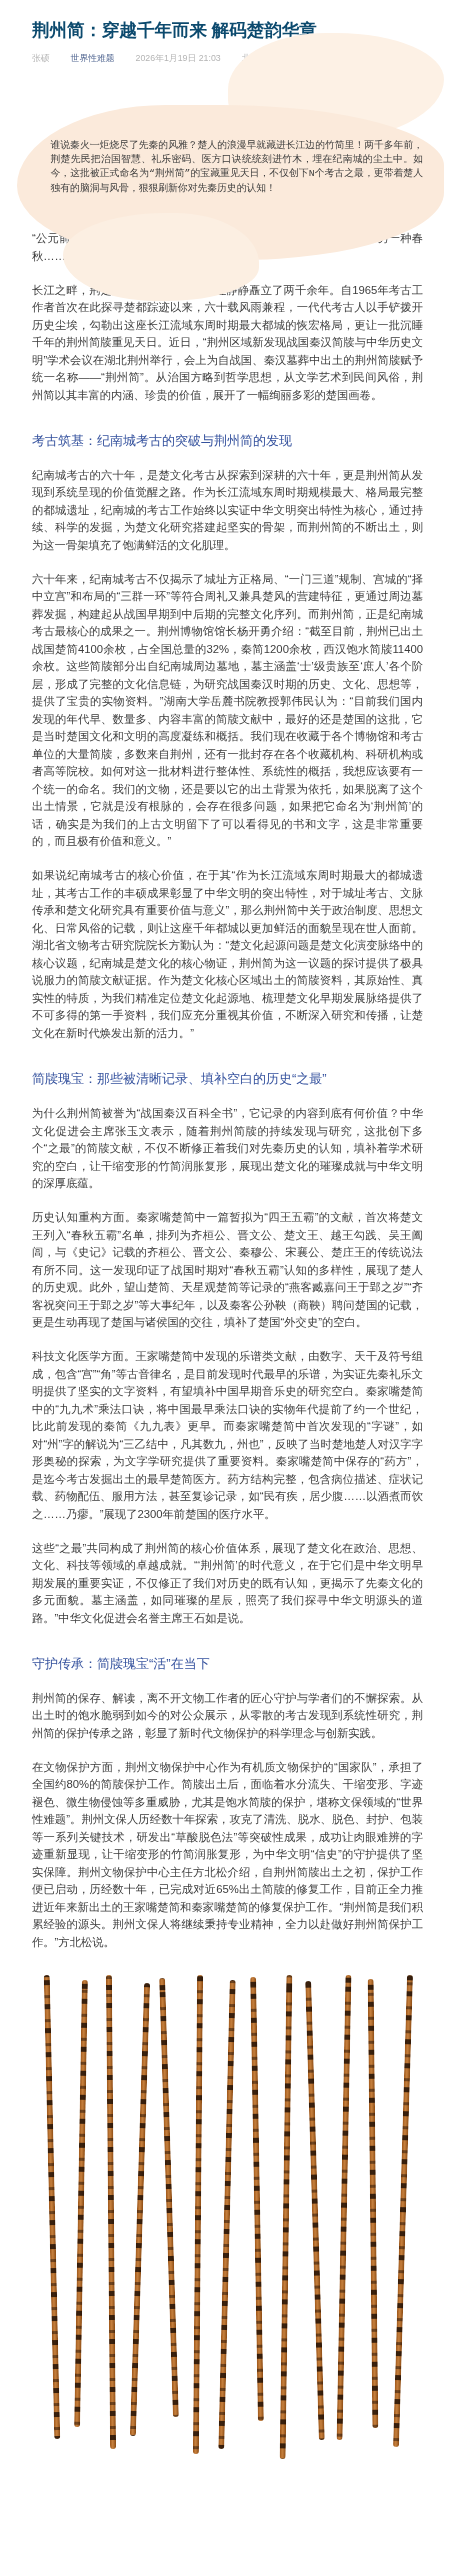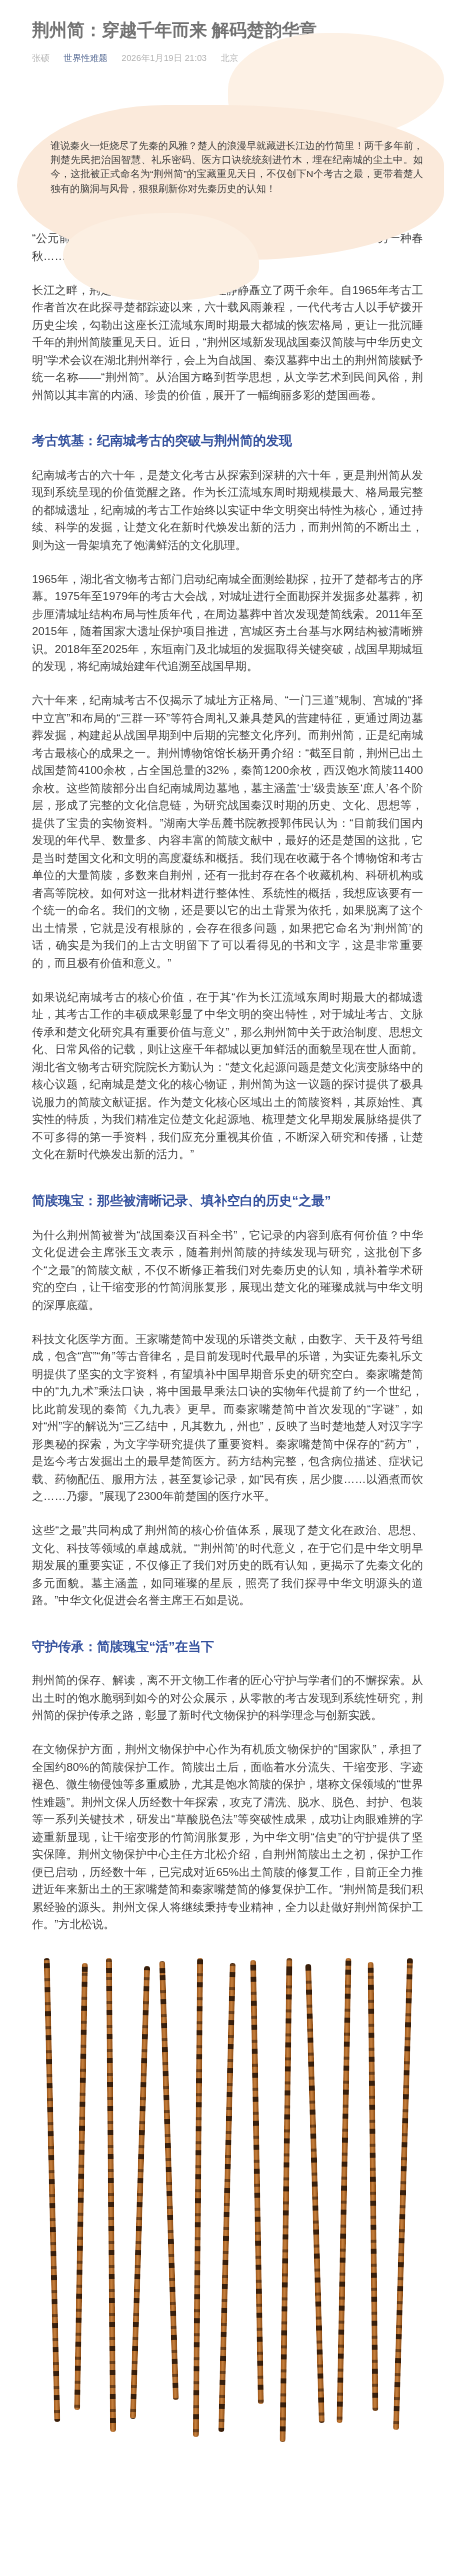--- a/index.html
+++ b/index.html
@@ -1,30 +1,30 @@
 <!DOCTYPE html>
 <html style="font-size:8.2px"><head>
 <meta charset="utf-8">
 <style>
   html,body{margin:0;padding:0;background:#ffffff;}
   body{width:455px;min-height:3298px;font-family:"Liberation Sans","DejaVu Sans",sans-serif;color:#3d3d3d;}
   .page{padding:13.4px 32px 31px;box-sizing:border-box;}
-  .title{font-size:17.5px;line-height:1.35;font-weight:700;color:#737373;margin:5.2px 0 10.3px;}
-  .byline{display:flex;gap:14px;align-items:baseline;font-size:8.8px;color:#b4b4b4;}
+  .title{font-size:17.5px;line-height:1.35;font-weight:700;color:#0c4a6e;margin:5.2px 0 10.3px;}
+  .byline{display:flex;gap:21px;align-items:baseline;font-size:8.8px;color:#b4b4b4;}
   .byline .account{color:#576b95;cursor:pointer;}
   
   .intro-wrap{position:relative;margin-top:30px;padding:44px 0 17.5px 18.5px;}
   .blob{position:absolute;z-index:0;}
   .blob1{top:-62px;right:-20.6px;width:216px;height:108px;background:#fdf1e5;border-radius:48% 52% 60% 40%/55% 45% 60% 40%;}
   .blob2{top:10.3px;left:-15.5px;right:-20.6px;height:155px;background:#fbeadb;border-radius:40% 60% 55% 45%/60% 45% 50% 55%;}
   .blob3{top:118px;left:31px;width:196px;height:88px;background:#fcefe2;border-radius:55% 45% 50% 50%/50% 60% 40% 55%;}
-  .intro{position:relative;z-index:1;font-size:9.8px;line-height:14.4px;color:#3c3c3c;text-align:justify;}
+  .intro{position:relative;z-index:1;font-size:9.8px;line-height:14.4px;color:#3c3c3c;text-align:justify;font-family:Liberation Mono, monospace;}
   .quote{margin-top:27px;}
   p.body{font-size:11.3px;line-height:17.5px;text-align:justify;margin:16.5px 0;color:#3d3d3d;}
-  h2.sec{font-size:13px;line-height:1.4;font-weight:700;color:#35529e;margin:28px 0 9.3px;}
+  h2.sec{font-size:13px;line-height:1.4;font-weight:400;color:#35529e;margin:28px 0 9.3px;}
   
   .fig1{margin:24px 0 0;}
   .fig1-strip{display:flex;justify-content:center;align-items:flex-start;gap:23px;height:487px;overflow:hidden;}
   .slip{width:6.2px;border-radius:3.1px;background-image:
       repeating-linear-gradient(0deg, rgba(28,13,4,0.82) 0 4.6px, rgba(28,13,4,0) 4.6px 10.8px, rgba(30,14,5,0.5) 10.8px 14px, rgba(28,13,4,0) 14px 24px),
       linear-gradient(90deg,#9c5518,#c8823f 45%,#8a4a12);}
   .slip:nth-child(1){height:464px;transform:rotate(-1.3deg);background-position:0 2.1px;}
   .slip:nth-child(2){height:447px;margin-top:5.2px;transform:rotate(1deg);background-position:0 8.8px;}
   .slip:nth-child(3){height:474px;transform:rotate(-0.5deg);background-position:0 15px;}
   .slip:nth-child(4){height:453px;margin-top:8.2px;transform:rotate(1.8deg);background-position:0 4.1px;}
@@ -57,27 +57,27 @@
     <div class="blob blob2"></div>
     <div class="blob blob3"></div>
     <div class="intro">谁说秦火一炬烧尽了先秦的风雅？楚人的浪漫早就藏进长江边的竹简里！两千多年前，荆楚先民把治国智慧、礼乐密码、医方口诀统统刻进竹木，埋在纪南城的尘土中。如今，这批被正式命名为“荆州简”的宝藏重见天日，不仅创下N个考古之最，更带着楚人独有的脑洞与风骨，狠狠刷新你对先秦历史的认知！</div>
   </div>
 
   <p class="body quote">“公元前213年，秦火焚尽诗书经纬；楚人却在长江的褶皱里，埋藏了另一种春秋……”——《楚简越千年》</p>
 
   <p class="body">长江之畔，荆楚腹地，楚纪南故城遗址静静矗立了两千余年。自1965年考古工作者首次在此探寻楚都踪迹以来，六十载风雨兼程，一代代考古人以手铲拨开历史尘埃，勾勒出这座长江流域东周时期最大都城的恢宏格局，更让一批沉睡千年的荆州简牍重见天日。近日，“荆州区域新发现战国秦汉简牍与中华历史文明”学术会议在湖北荆州举行，会上为自战国、秦汉墓葬中出土的荆州简牍赋予统一名称——“荆州简”。从治国方略到哲学思想，从文学艺术到民间风俗，荆州简以其丰富的内涵、珍贵的价值，展开了一幅绚丽多彩的楚国画卷。</p>
 
   <h2 class="sec">考古筑基：纪南城考古的突破与荆州简的发现</h2>
-  <p class="body">纪南城考古的六十年，是楚文化考古从探索到深耕的六十年，更是荆州简从发现到系统呈现的价值觉醒之路。作为长江流域东周时期规模最大、格局最完整的都城遗址，纪南城的考古工作始终以实证中华文明突出特性为核心，通过持续、科学的发掘，让楚文化在新时代焕发出新的活力，而荆州简的不断出土，则为这一骨架填充了饱满鲜活的文化肌理。</p>
-  <p class="body">1965年，湖北省文物考古部门启动纪南城全面测绘勘探，拉开了楚都考古的序幕。1975年至1979年的考古大会战，对城址进行全面勘探并发掘多处墓葬，初步厘清城址结构布局与性质年代，在周边墓葬中首次发现楚简线索。2011年至2015年，随着国家大遗址保护项目推进，宫城区夯土台基与水网结构被清晰辨识。2018年至2025年，东垣南门及北城垣的发掘取得关键突破，战国早期城垣的发现，将纪南城始建年代追溯至战国早期。</p>
+  <p class="body">纪南城考古的六十年，是楚文化考古从探索到深耕的六十年，更是荆州简从发现到系统呈现的价值觉醒之路。作为长江流域东周时期规模最大、格局最完整的都城遗址，纪南城的考古工作始终以实证中华文明突出特性为核心，通过持续、科学的发掘，为楚文化研究搭建起坚实的骨架，而荆州简的不断出土，则为这一骨架填充了饱满鲜活的文化肌理。</p>
   <p class="body">六十年来，纪南城考古不仅揭示了城址方正格局、“一门三道”规制、宫城的“择中立宫”和布局的“三群一环”等符合周礼又兼具楚风的营建特征，更通过周边墓葬发掘，构建起从战国早期到中后期的完整文化序列。而荆州简，正是纪南城考古最核心的成果之一。荆州博物馆馆长杨开勇介绍：“截至目前，荆州已出土战国楚简4100余枚，占全国总量的32%，秦简1200余枚，西汉饱水简牍11400余枚。这些简牍部分出自纪南城周边墓地，墓主涵盖‘士’级贵族至‘庶人’各个阶层，形成了完整的文化信息链，为研究战国秦汉时期的历史、文化、思想等，提供了宝贵的实物资料。”湖南大学岳麓书院教授郭伟民认为：“目前我们国内发现的年代早、数量多、内容丰富的简牍文献中，最好的还是楚国的这批，它是当时楚国文化和文明的高度凝练和概括。我们现在收藏于各个博物馆和考古单位的大量简牍，多数来自荆州，还有一批封存在各个收藏机构、科研机构或者高等院校。如何对这一批材料进行整体性、系统性的概括，我想应该要有一个统一的命名。我们的文物，还是要以它的出土背景为依托，如果脱离了这个出土情景，它就是没有根脉的，会存在很多问题，如果把它命名为‘荆州简’的话，确实是为我们的上古文明留下了可以看得见的书和文字，这是非常重要的，而且极有价值和意义。”</p>
   <p class="body">如果说纪南城考古的核心价值，在于其“作为长江流域东周时期最大的都城遗址，其考古工作的丰硕成果彰显了中华文明的突出特性，对于城址考古、文脉传承和楚文化研究具有重要价值与意义”，那么荆州简中关于政治制度、思想文化、日常风俗的记载，则让这座千年都城以更加鲜活的面貌呈现在世人面前。湖北省文物考古研究院院长方勤认为：“楚文化起源问题是楚文化演变脉络中的核心议题，纪南城是楚文化的核心物证，荆州简为这一议题的探讨提供了极具说服力的简牍文献证据。作为楚文化核心区域出土的简牍资料，其原始性、真实性的特质，为我们精准定位楚文化起源地、梳理楚文化早期发展脉络提供了不可多得的第一手资料，我们应充分重视其价值，不断深入研究和传播，让楚文化在新时代焕发出新的活力。”</p>
 
   <h2 class="sec">简牍瑰宝：那些被清晰记录、填补空白的历史“之最”</h2>
   <p class="body">为什么荆州简被誉为“战国秦汉百科全书”，它记录的内容到底有何价值？中华文化促进会主席张玉文表示，随着荆州简牍的持续发现与研究，这批创下多个“之最”的简牍文献，不仅不断修正着我们对先秦历史的认知，填补着学术研究的空白，让干缩变形的竹简润胀复形，展现出楚文化的璀璨成就与中华文明的深厚底蕴。</p>
+  <p class="body">历史认知重构方面。秦家嘴楚简中一篇暂拟为“四王五霸”的文献，首次将楚文王列入“春秋五霸”名单，排列为齐桓公、晋文公、楚文王、越王勾践、吴王阖闾，与《史记》记载的齐桓公、晋文公、秦穆公、宋襄公、楚庄王的传统说法有所不同。这一发现印证了战国时期对“春秋五霸”认知的多样性，展现了楚人的历史观。此外，望山楚简、天星观楚简等记录的“燕客臧嘉问王于郢之岁”“齐客祝突问王于郢之岁”等大事纪年，以及秦客公孙鞅（商鞅）聘问楚国的记载，更是生动再现了楚国与诸侯国的交往，填补了楚国“外交史”的空白。</p>
   <p class="body">科技文化医学方面。王家嘴楚简中发现的乐谱类文献，由数字、天干及符号组成，包含“宫”“角”等古音律名，是目前发现时代最早的乐谱，为实证先秦礼乐文明提供了坚实的文字资料，有望填补中国早期音乐史的研究空白。秦家嘴楚简中的“九九术”乘法口诀，将中国最早乘法口诀的实物年代提前了约一个世纪，比此前发现的秦简《九九表》更早。而秦家嘴楚简中首次发现的“字谜”，如对“州”字的解说为“三乙结中，凡其数九，州也”，反映了当时楚地楚人对汉字字形奥秘的探索，为文字学研究提供了重要资料。秦家嘴楚简中保存的“药方”，是迄今考古发掘出土的最早楚简医方。药方结构完整，包含病位描述、症状记载、药物配伍、服用方法，甚至复诊记录，如“民有疾，居少腹……以酒煮而饮之……乃瘳。”展现了2300年前楚国的医疗水平。</p>
   <p class="body">这些“之最”共同构成了荆州简的核心价值体系，展现了楚文化在政治、思想、文化、科技等领域的卓越成就。“‘荆州简’的时代意义，在于它们是中华文明早期发展的重要实证，不仅修正了我们对历史的既有认知，更揭示了先秦文化的多元面貌。墓主涵盖，如同璀璨的星辰，照亮了我们探寻中华文明源头的道路。”中华文化促进会名誉主席王石如是说。</p>
 
   <h2 class="sec">守护传承：简牍瑰宝“活”在当下</h2>
   <p class="body">荆州简的保存、解读，离不开文物工作者的匠心守护与学者们的不懈探索。从出土时的饱水脆弱到如今的对公众展示，从零散的考古发现到系统性研究，荆州简的保护传承之路，彰显了新时代文物保护的科学理念与创新实践。</p>
   <p class="body">在文物保护方面，荆州文物保护中心作为有机质文物保护的“国家队”，承担了全国约80%的简牍保护工作。简牍出土后，面临着水分流失、干缩变形、字迹褪色、微生物侵蚀等多重威胁，尤其是饱水简牍的保护，堪称文保领域的“世界性难题”。荆州文保人历经数十年探索，攻克了清洗、脱水、脱色、封护、包装等一系列关键技术，研发出“草酸脱色法”等突破性成果，成功让肉眼难辨的字迹重新显现，让干缩变形的竹简润胀复形，为中华文明“信史”的守护提供了坚实保障。荆州文物保护中心主任方北松介绍，自荆州简牍出土之初，保护工作便已启动，历经数十年，已完成对近65%出土简牍的修复工作，目前正全力推进近年来新出土的王家嘴楚简和秦家嘴楚简的修复保护工作。“荆州简是我们积累经验的源头。荆州文保人将继续秉持专业精神，全力以赴做好荆州简保护工作。”方北松说。</p>
 
   <figure class="fig1" style="margin-left:0;margin-right:0;">
     <div class="fig1-strip">
       <div class="slip"></div>

